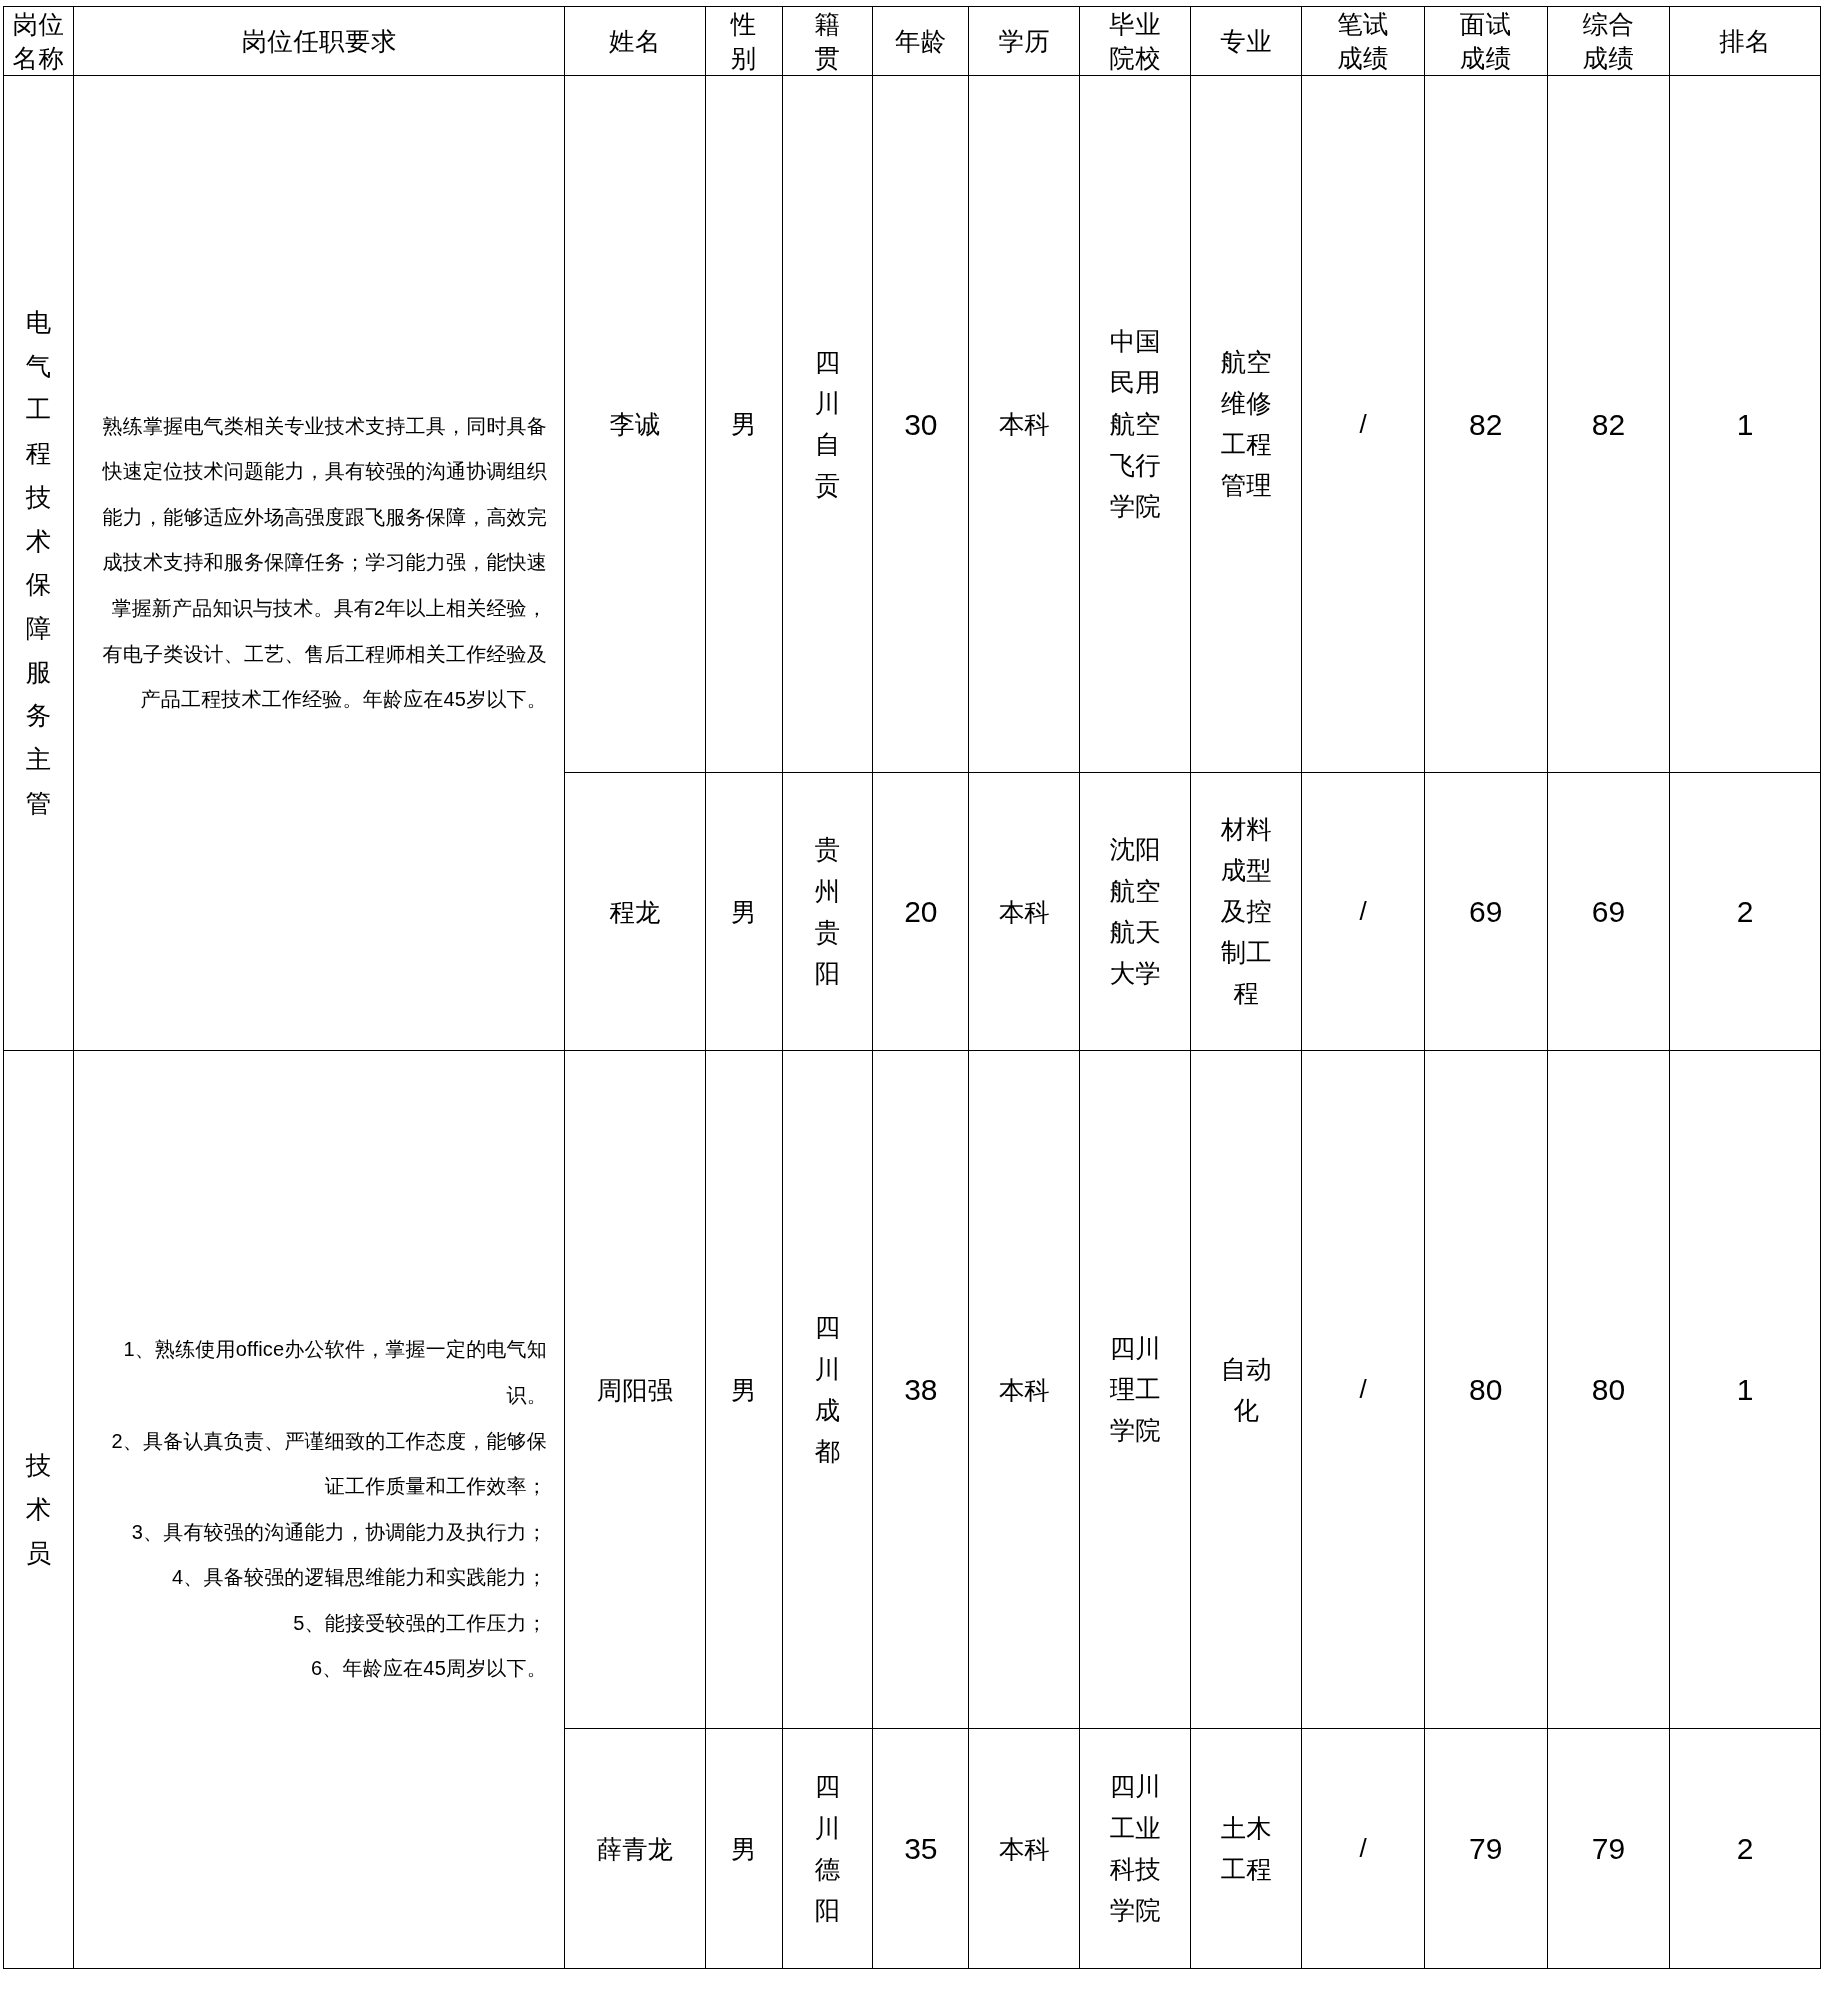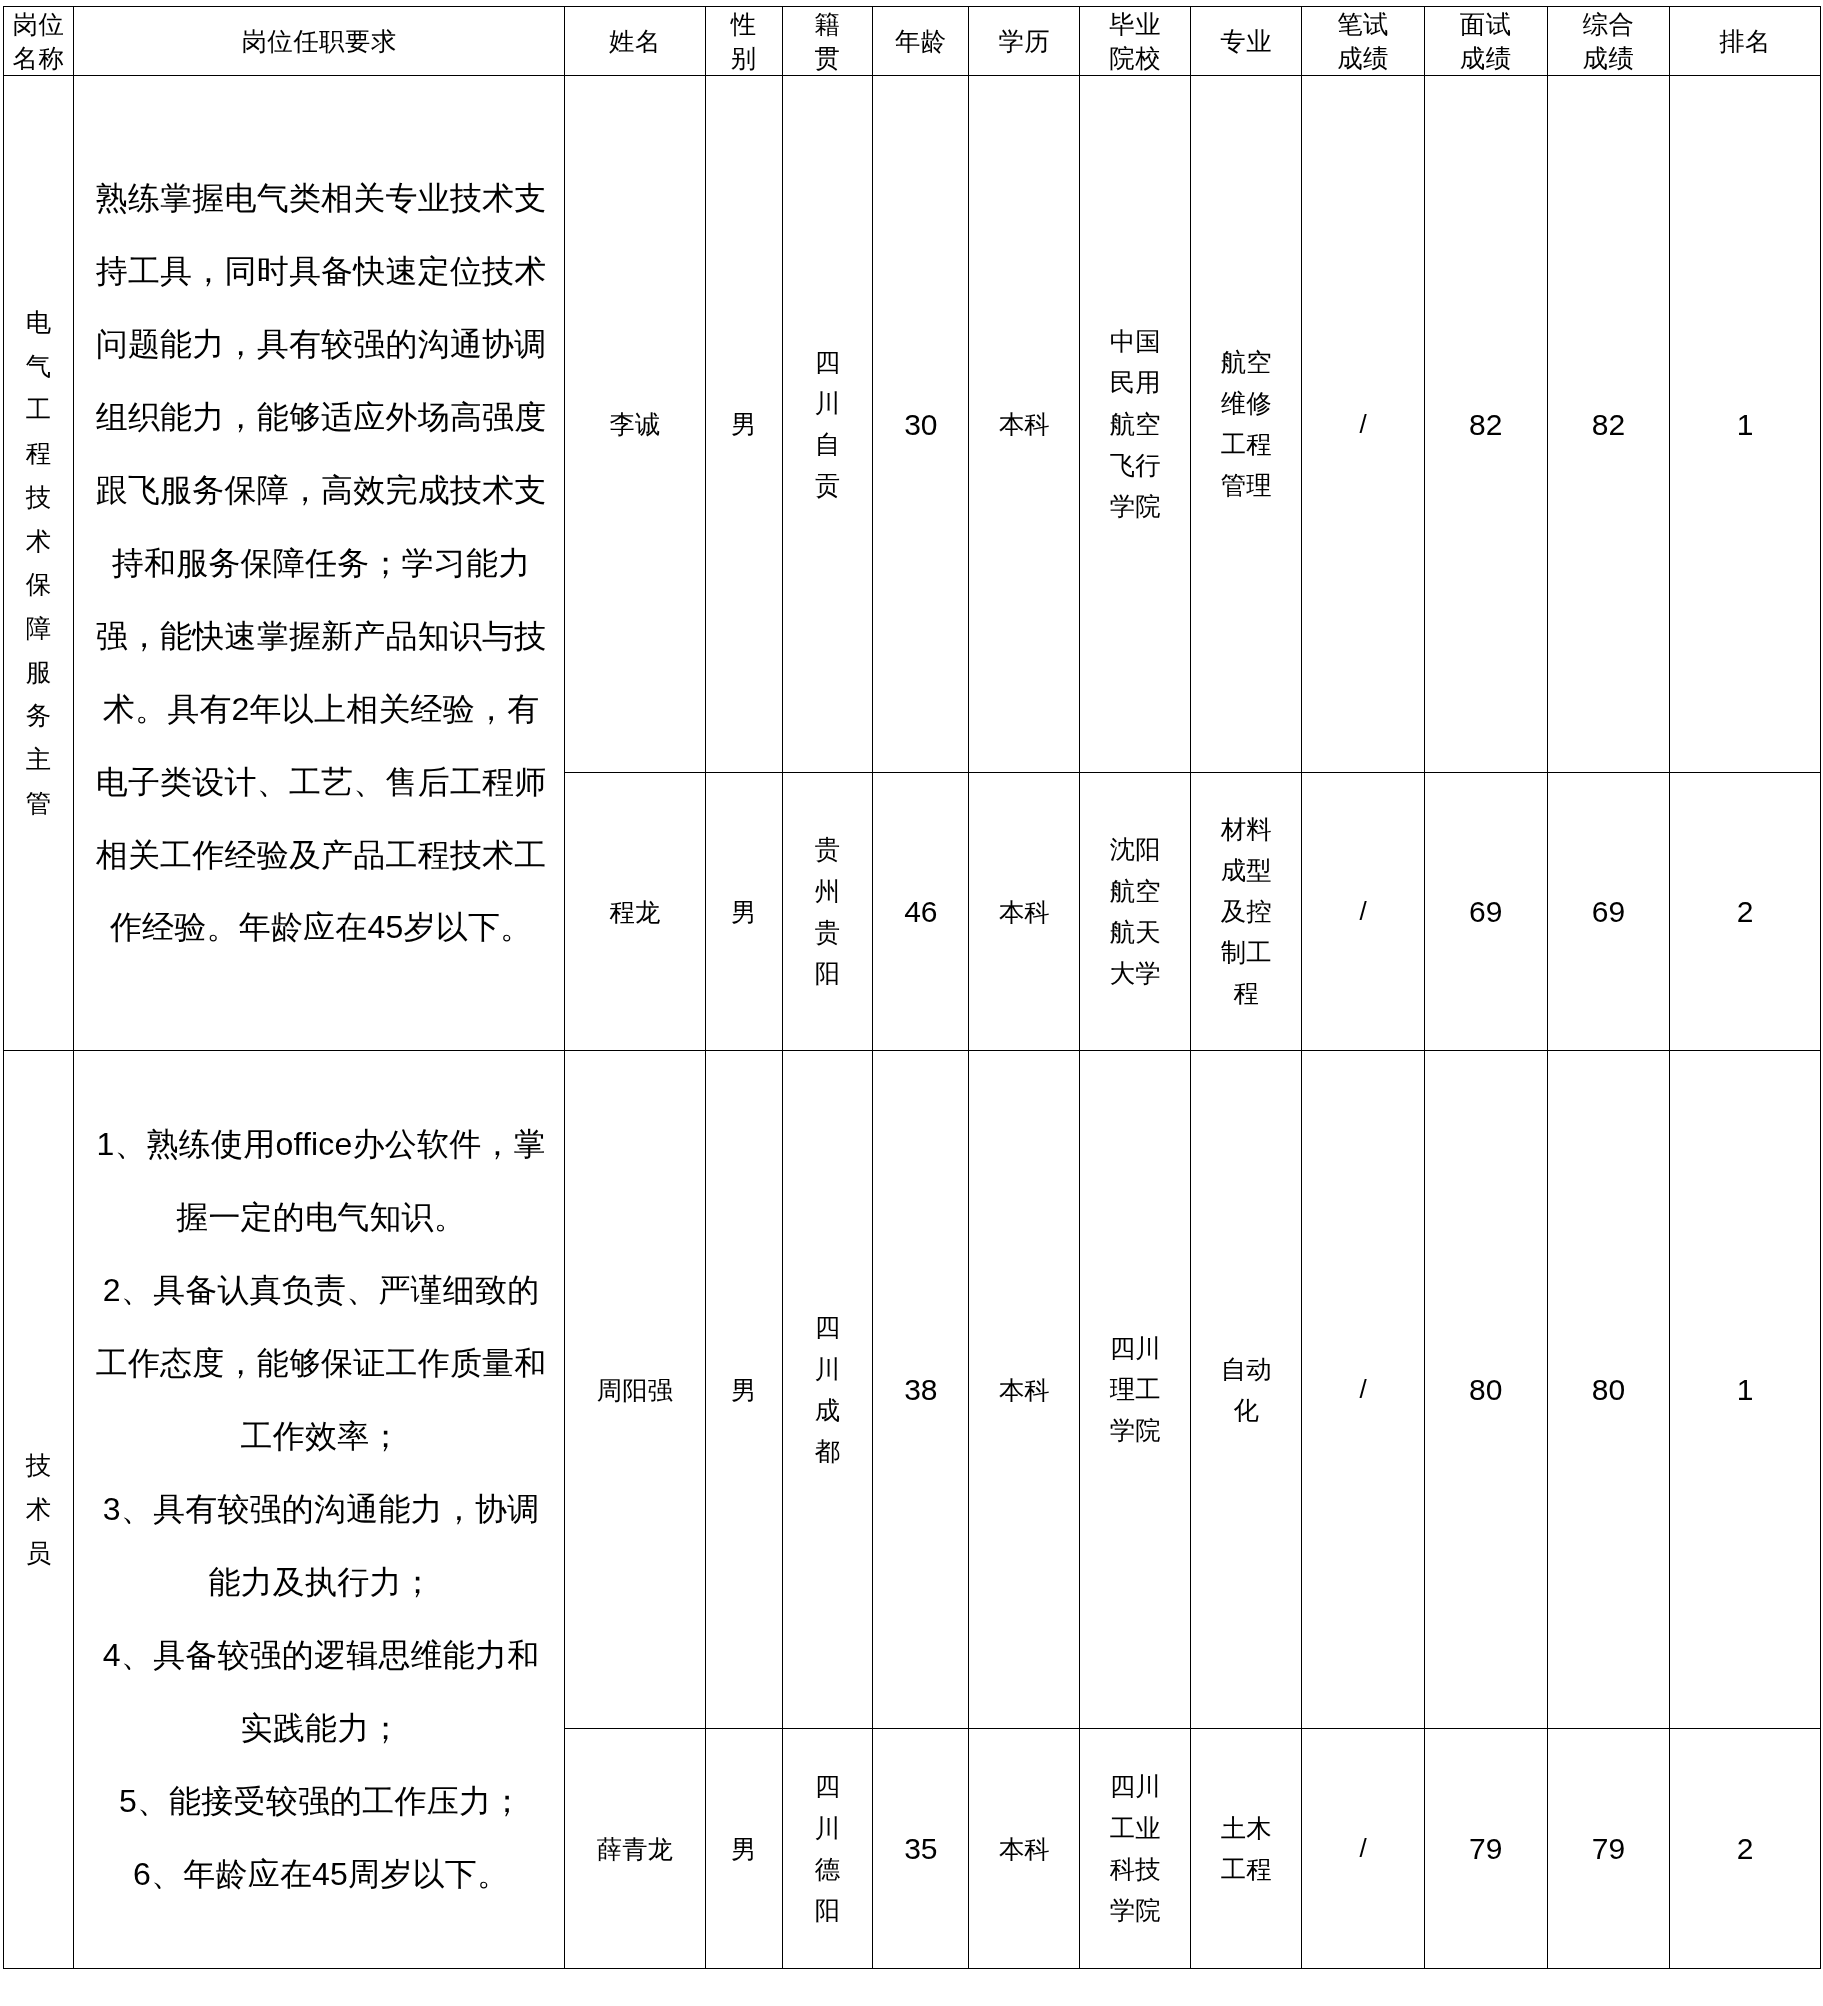--- a/index.html
+++ b/index.html
@@ -73,22 +73,22 @@
   }
   .vtext-post {
     display: block;
     white-space: pre-line;
     line-height: 1.72;
     font-size: 25.4px;
     padding: 5.6px 0;
   }
   .req-body {
     display: block;
-    text-align: center;
-    font-size: 32px;
+    text-align: right;
+    font-size: 20px;
     line-height: 2.28;
     padding: 9.4px 17px 9.4px 21px;
     white-space: pre-line;
     letter-spacing: 0.2px;
   }
   .num { font-size: 30px; }
   .slash { font-size: 26px; }
 </style>
 </head>
 <body>
@@ -211,21 +211,21 @@
 
       <tr style="height:278px;">
         <td><span>程龙</span></td>
         <td><span>男</span></td>
         <td>
             <span class="vtext">贵
 州
 贵
 阳</span>
           </td>
-        <td><span class="num">46</span></td>
+        <td><span class="num">20</span></td>
         <td><span>本科</span></td>
         <td>
             <span class="vtext">沈阳
 航空
 航天
 大学</span>
           </td>
         <td>
             <span class="vtext">材料
 成型

